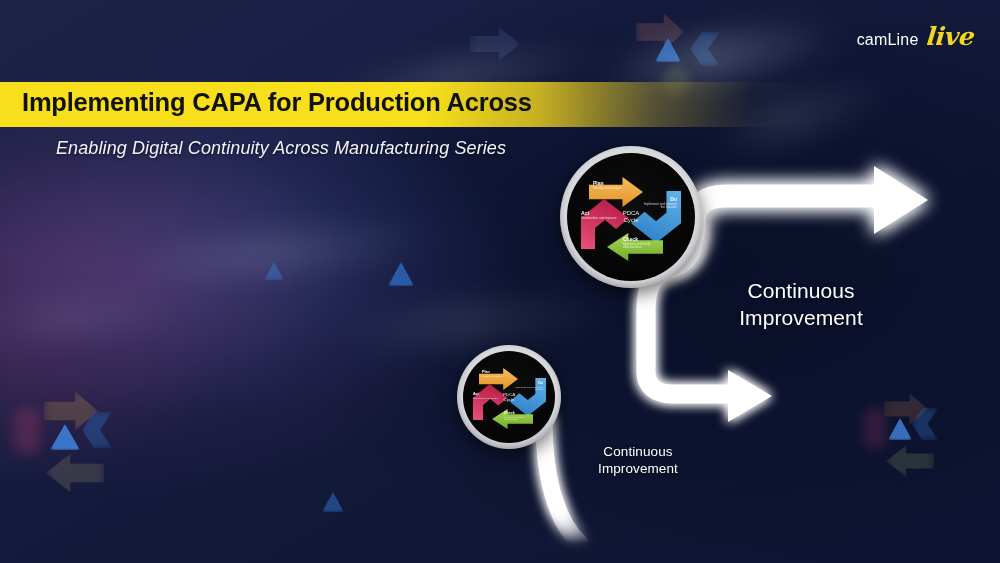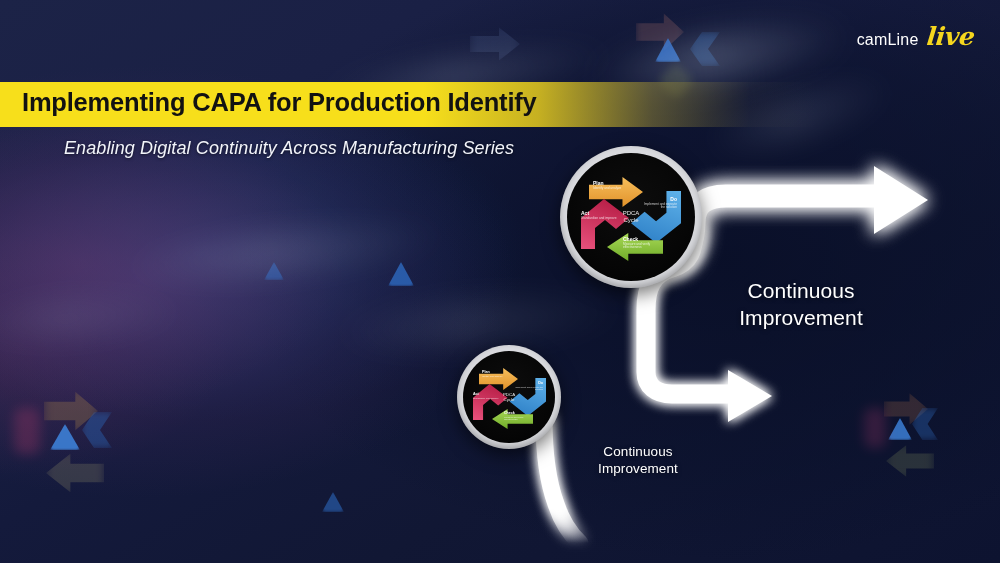--- a/index.html
+++ b/index.html
@@ -50,21 +50,21 @@
       rgba(150,136,55,0.52) 80%,
       rgba(70,70,70,0.16) 92%,
       rgba(0,0,0,0) 100%);
   }
   .title-text{
     position:absolute; left:22px; top:88px;
     font-size:25.5px; font-weight:bold; color:#121212;
     letter-spacing:-0.2px; white-space:nowrap;
   }
   .subtitle-text{
-    position:absolute; left:64px; top:138px;
+    position:absolute; left:56px; top:138px;
     font-size:18px; font-style:italic; color:#f2f4fa;
     letter-spacing:0.1px; white-space:nowrap;
     text-shadow:0 1px 3px rgba(0,0,0,0.55);
   }
 
   
   .logo{
     position:absolute; right:26px; top:22px;
     display:flex; align-items:baseline; gap:8px;
   }
@@ -137,21 +137,21 @@
   <div class="deco deco-tri-o" style="left:264px;top:262px;width:20px;height:18px;border:none;background:#2f6fc9;opacity:.5;filter:blur(1.8px);clip-path:polygon(50% 0%,100% 100%,0% 100%);"></div>
 
   <div class="streak" style="left:590px;top:34px;width:260px;height:46px;transform:rotate(-10deg);"></div>
   <div class="streak" style="left:318px;top:58px;width:300px;height:34px;transform:rotate(-8deg);opacity:.7;"></div>
   <div class="streak" style="left:120px;top:232px;width:330px;height:40px;transform:rotate(-6deg);opacity:.55;"></div>
   <div class="streak" style="left:330px;top:300px;width:300px;height:44px;transform:rotate(-5deg);opacity:.42;"></div>
   <div class="streak" style="left:-40px;top:300px;width:230px;height:36px;transform:rotate(-4deg);opacity:.35;"></div>
   <div class="streak" style="left:700px;top:96px;width:200px;height:40px;transform:rotate(-18deg);opacity:.5;"></div>
 
   <div class="title-band"></div>
-  <div class="title-text">Implementing CAPA for Production Identify</div>
+  <div class="title-text">Implementing CAPA for Production Across</div>
   <div class="subtitle-text">Enabling Digital Continuity Across Manufacturing Series</div>
 
   <div class="logo">
     <span class="logo-cam">camLine</span>
     <span class="logo-live">live</span>
   </div>
 
   <svg class="flow" viewBox="0 0 1000 563">
     <defs>
       <filter id="glow" x="-60%" y="-60%" width="220%" height="220%">

